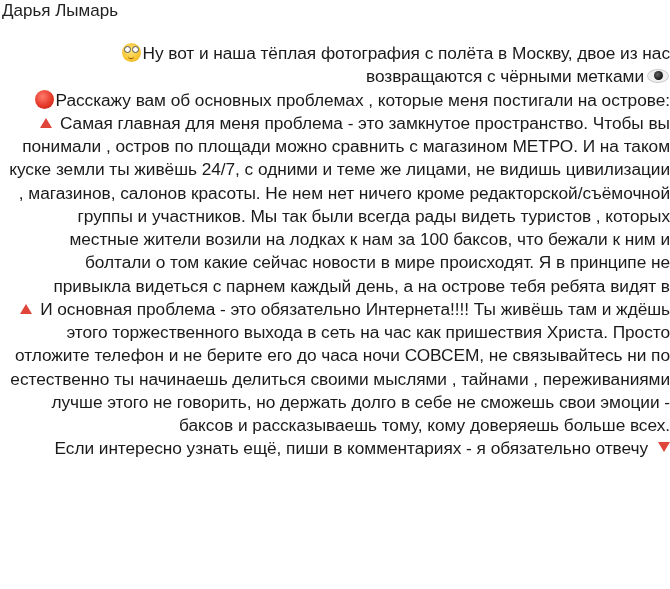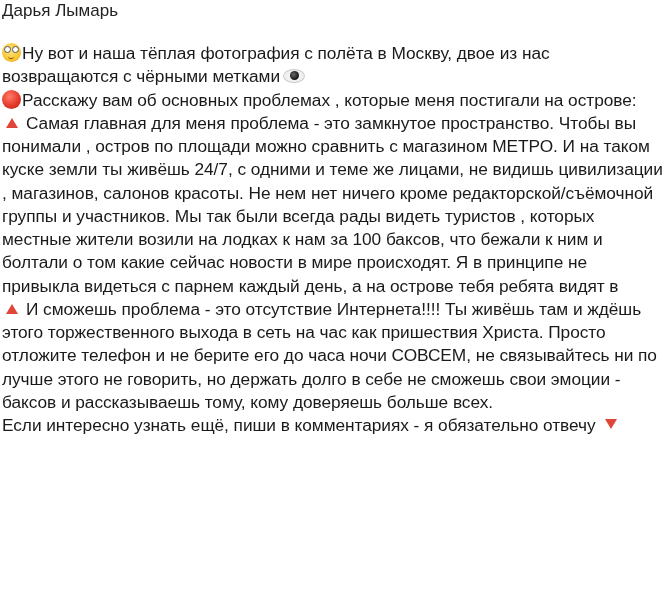--- a/index.html
+++ b/index.html
@@ -7,21 +7,21 @@
     width: 670px; height: 589px; overflow: hidden;
     font-family: "Liberation Sans", "DejaVu Sans", sans-serif;
     color: #1a1a1a;
   }
   .page { position: relative; width: 670px; height: 497px; }
   .title {
     position: absolute; left: 2px; top: 0px;
     font-size: 17px; line-height: 22px; color: #222;
   }
   .body {
-    position: absolute; left: 2px; top: 42px; width: 668px;
+    position: absolute; left: 2px; top: 42px; width: 668px; text-align: right;
   }
   .line {
     font-size: 17.3px; line-height: 23.25px; white-space: nowrap;
     letter-spacing: -0.05px;
   }
   .emoji {
     display: inline-block; vertical-align: -3px; margin-right: 1px;
   }
   .emoji-face {
     width: 19px; height: 19px; border-radius: 50%;
@@ -73,20 +73,21 @@
     <div class="line"><span>возвращаются с чёрными метками</span><span class="emoji emoji-eye"></span></div>
     <div class="line"><span class="emoji emoji-stop"></span><span>Расскажу вам об основных проблемах , которые меня постигали на острове:</span></div>
     <div class="line"><span class="tri-up"></span><span>Самая главная для меня проблема - это замкнутое пространство. Чтобы вы</span></div>
     <div class="line">понимали , остров по площади можно сравнить с магазином МЕТРО. И на таком</div>
     <div class="line">куске земли ты живёшь 24/7, с одними и теме же лицами, не видишь цивилизации</div>
     <div class="line">, магазинов, салонов красоты. Не нем нет ничего кроме редакторской/съёмочной</div>
     <div class="line">группы и участников. Мы так были всегда рады видеть туристов , которых</div>
     <div class="line">местные жители возили на лодках к нам за 100 баксов, что бежали к ним и</div>
     <div class="line">болтали о том какие сейчас новости в мире происходят. Я в принципе не</div>
     <div class="line">привыкла видеться с парнем каждый день, а на острове тебя ребята видят в</div>
-    <div class="line"><span class="tri-up"></span><span>И сможешь проблема - это отсутствие Интернета!!!! Ты живёшь там и ждёшь</span></div>
+    <div class="line"><span class="tri-up"></span><span>И основная проблема - это обязательно Интернета!!!! Ты живёшь там и ждёшь</span></div>
     <div class="line">этого торжественного выхода в сеть на час как пришествия Христа. Просто</div>
     <div class="line">отложите телефон и не берите его до часа ночи СОВСЕМ, не связывайтесь ни по</div>
+    <div class="line">естественно ты начинаешь делиться своими мыслями , тайнами , переживаниями</div>
     <div class="line">лучше этого не говорить, но держать долго в себе не сможешь свои эмоции -</div>
     <div class="line">баксов и рассказываешь тому, кому доверяешь больше всех.</div>
     <div class="line"><span>Если интересно узнать ещё, пиши в комментариях - я обязательно отвечу</span><span class="tri-down"></span></div>
   </div>
 </div>
 
 </body></html>

